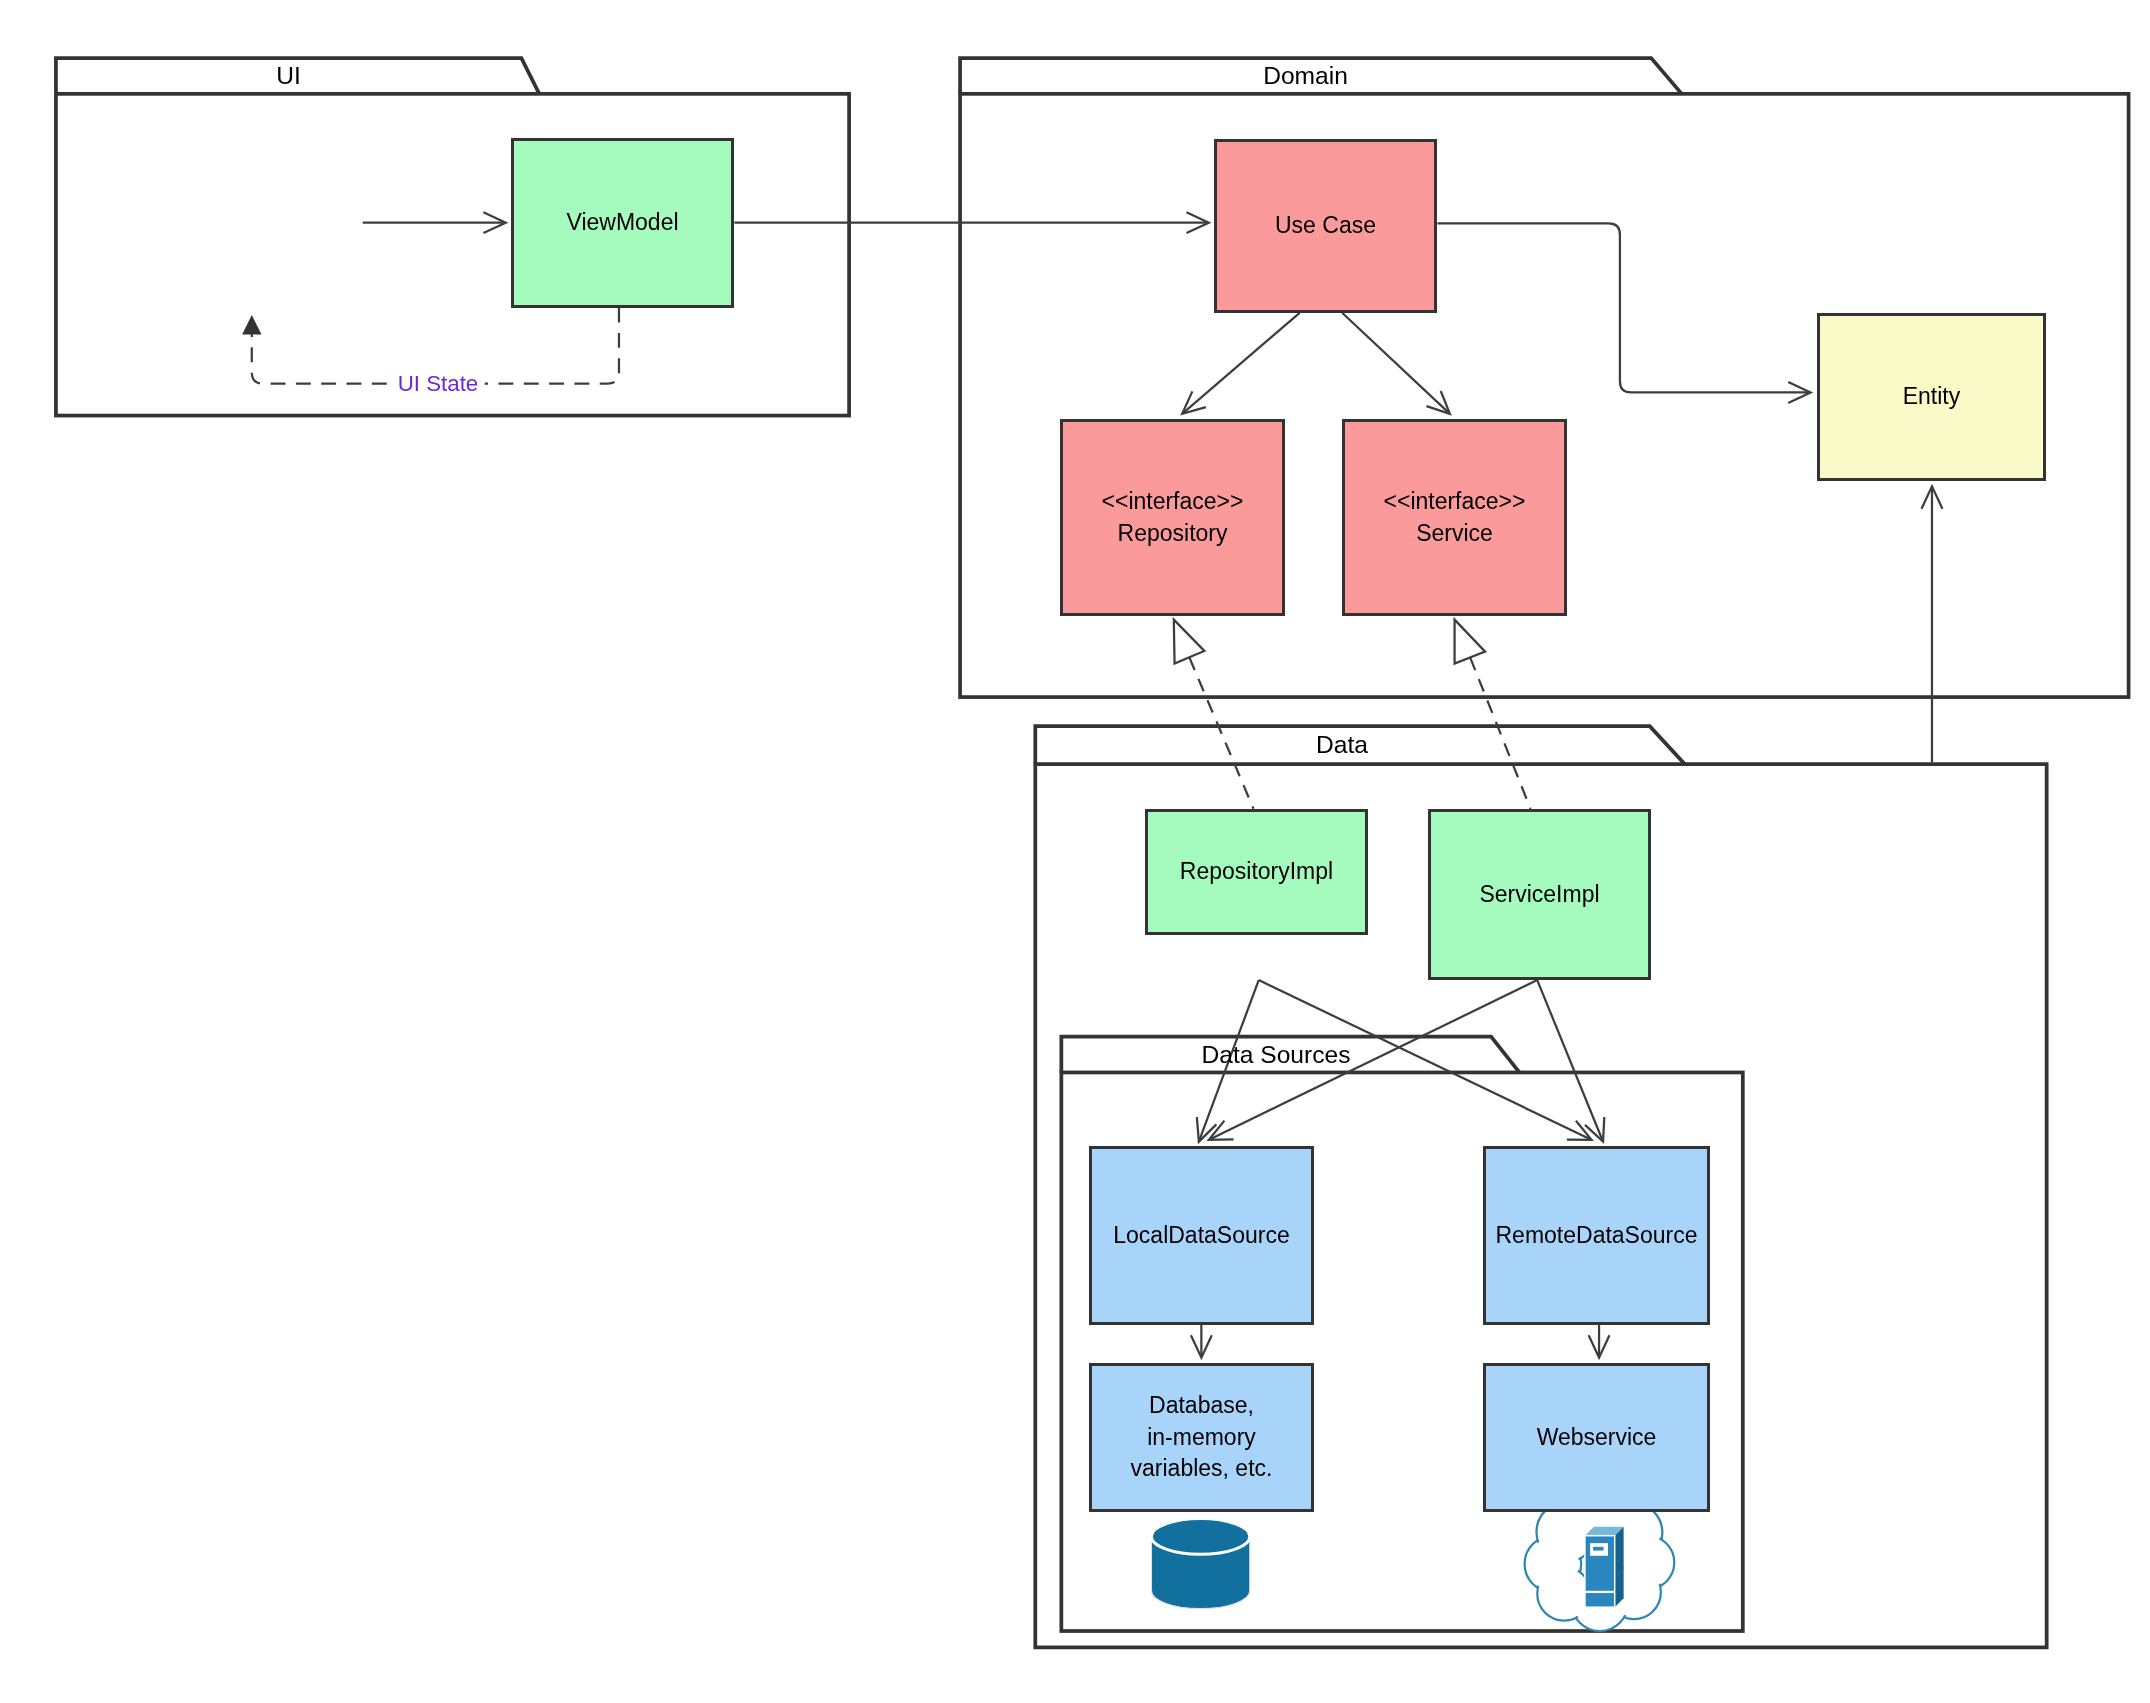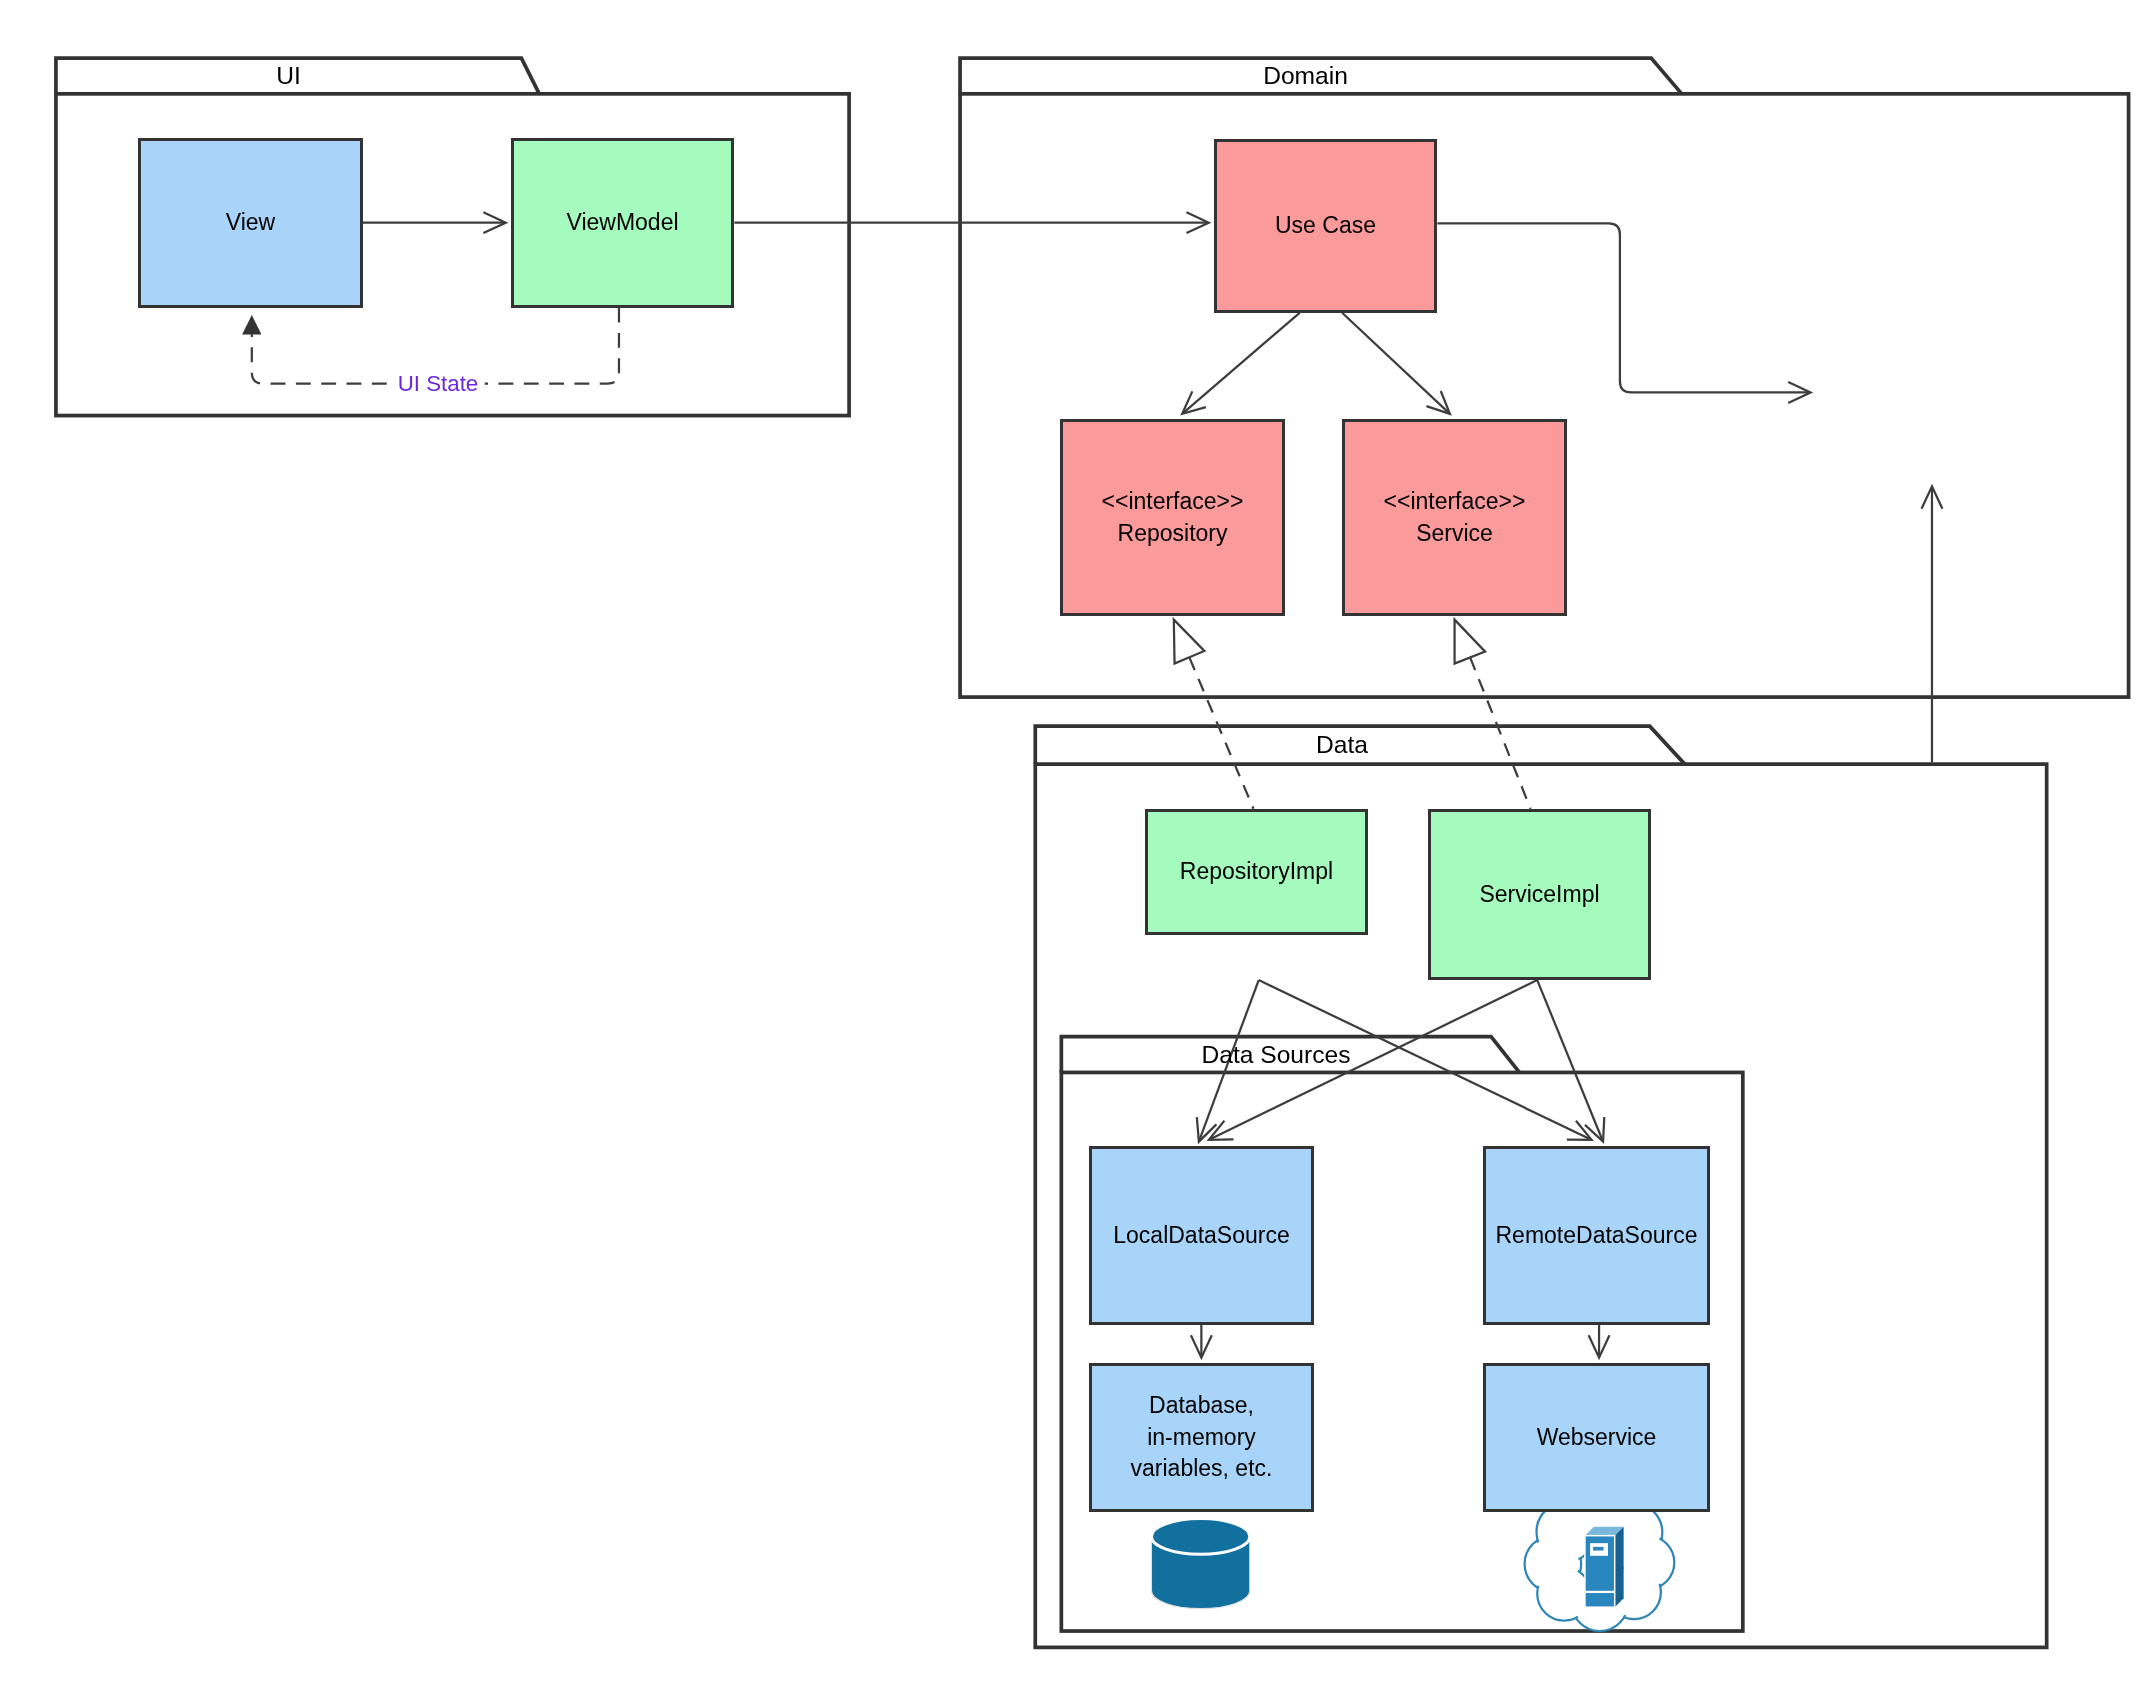--- a/index.html
+++ b/index.html
@@ -108,32 +108,32 @@
         <rect x="2128" y="2136" width="40" height="3" fill="#ffffff"></rect>
       </g>
     </g>
   </svg>
 
   <div class="pkg-label" style="left:56px;top:58px;width:465px;height:36px;">UI</div>
   <div class="pkg-label" style="left:960px;top:58px;width:691px;height:36px;">Domain</div>
   <div class="pkg-label" style="left:1035px;top:726px;width:614px;height:38px;">Data</div>
   <div class="pkg-label" style="left:1061px;top:1037px;width:430px;height:36px;">Data Sources</div>
 
-  <div class="node blue" style="left:138px;top:138px;width:225px;height:170px;">
-    <span>View</span>
-  </div>
 
   <div class="node green" style="left:511px;top:138px;width:223px;height:170px;align-items:center;">
     <span>ViewModel</span>
   </div>
 
   <div class="node red" style="left:1214px;top:139px;width:223px;height:174px;">
     <span>Use Case</span>
   </div>
 
+  <div class="node yellow" style="left:1817px;top:313px;width:229px;height:168px;">
+    <span>Entity</span>
+  </div>
 
   <div class="node red" style="left:1060px;top:419px;width:225px;height:197px;">
     <span>&lt;&lt;interface&gt;&gt;</span>
     <span>Repository</span>
   </div>
 
   <div class="node red" style="left:1342px;top:419px;width:225px;height:197px;">
     <span>&lt;&lt;interface&gt;&gt;</span>
     <span>Service</span>
   </div>

